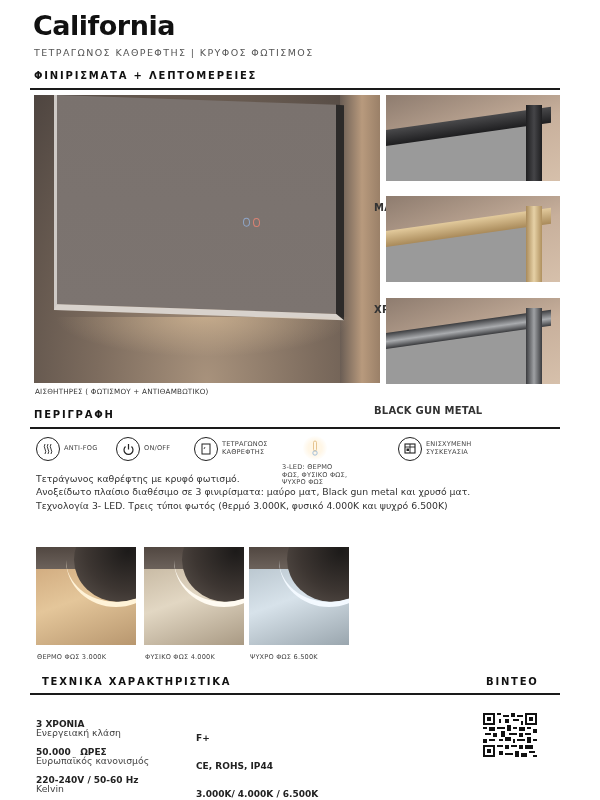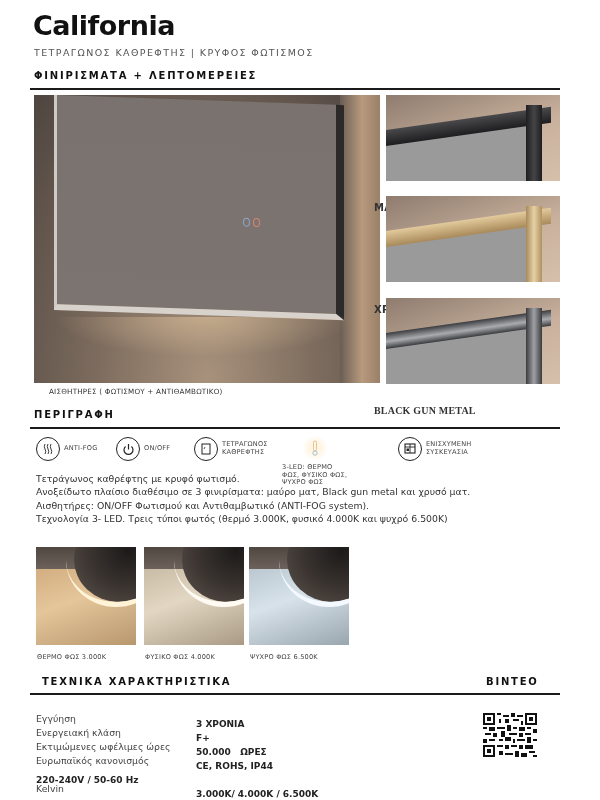--- a/index.html
+++ b/index.html
@@ -69,42 +69,42 @@
 <div class="abs rule" style="top:88px;"></div>
 
 <div class="abs main-img">
   <div class="wall-r"></div>
   <div class="mirror">
     <span class="sensor" style="left:186px; top:116px; border-color:#8fa6c8;"></span>
     <span class="sensor" style="left:196px; top:116px; border-color:#d98273;"></span>
   </div>
   <div class="glow"></div>
 </div>
-<div class="abs caption" style="left:49px; top:387px;">ΑΙΣΘΗΤΗΡΕΣ ( ΦΩΤΙΣΜΟΥ + ΑΝΤΙΘΑΜΒΩΤΙΚΟ)</div>
+<div class="abs caption" style="left:35px; top:387px;">ΑΙΣΘΗΤΗΡΕΣ ( ΦΩΤΙΣΜΟΥ + ΑΝΤΙΘΑΜΒΩΤΙΚΟ)</div>
 
 <div class="abs swatch" style="top:95px;">
   <div class="glass"></div>
   <div class="frame-top" style="background:linear-gradient(180deg,#4a4a4c,#1e1e20);"></div>
   <div class="frame-side" style="background:linear-gradient(90deg,#1e1e20,#454548,#1e1e20);"></div>
 </div>
 <div class="abs swatch-label" style="top:184px;">ΜΑΥΡΟ ΜΑΤ</div>
 
 <div class="abs swatch" style="top:196px;">
   <div class="glass"></div>
   <div class="frame-top" style="background:linear-gradient(180deg,#e3cb9d,#a98a5a);"></div>
   <div class="frame-side" style="background:linear-gradient(90deg,#a98a5a,#e6d1a6,#b0915f);"></div>
 </div>
 <div class="abs swatch-label" style="top:286px;">ΧΡΥΣΟ ΜΑΤ</div>
 
 <div class="abs swatch" style="top:298px;">
   <div class="glass"></div>
   <div class="frame-top" style="background:linear-gradient(180deg,#3a3b3e,#a9abae 55%,#3a3b3e);"></div>
   <div class="frame-side" style="background:linear-gradient(90deg,#3a3b3e,#9fa1a4,#3a3b3e);"></div>
 </div>
-<div class="abs swatch-label" style="top:387px;font-family:Liberation Serif, serif;">BLACK GUN  METAL</div>
+<div class="abs swatch-label" style="top:387px;">BLACK GUN  METAL</div>
 
 <div class="abs section-head" style="left:34px; top:409px;">ΠΕΡΙΓΡΑΦΗ</div>
 <div class="abs rule" style="top:427px;"></div>
 
 <div class="abs feature" style="left:36px; top:437px;">
   <span class="feat-icon">
     <svg width="12" height="12" viewBox="0 0 12 12">
         <path d="M3 1 q-1.5 2.5 0 5 q1.5 2.5 0 5 M6 1 q-1.5 2.5 0 5 q1.5 2.5 0 5 M9 1 q-1.5 2.5 0 5 q1.5 2.5 0 5" stroke="#222" stroke-width="0.9" fill="none"></path>
       </svg>
   </span>
@@ -159,21 +159,20 @@
   </span>
   <span class="feat-label">
     <span>ΕΝΙΣΧΥΜΕΝΗ</span><br>
     <span>ΣΥΣΚΕΥΑΣΙΑ</span>
   </span>
 </div>
 
 <div class="abs desc">
   <div>Τετράγωνος καθρέφτης με κρυφό φωτισμό.</div>
   <div>Ανοξείδωτο πλαίσιο διαθέσιμο σε  3 φινιρίσματα: μαύρο ματ, Black gun metal  και χρυσό ματ.</div>
-  <div>Αισθητήρες: ON/OFF Φωτισμού και Αντιθαμβωτικό (ANTI-FOG system).</div>
   <div>Τεχνολογία 3- LED. Τρεις τύποι φωτός (θερμό 3.000K, φυσικό 4.000K και ψυχρό 6.500K)</div>
 </div>
 
 <div class="abs ct-img" style="left:36px; background:linear-gradient(160deg,#caa276,#e4c69a 50%,#b8976f);">
   <div class="top-dark"></div>
   <div class="shadow"></div>
   <div class="band" style="border-bottom-color:#fff3d8;"></div>
 </div>
 <div class="abs ct-img" style="left:144px; background:linear-gradient(160deg,#bdae97,#e2d7c3 50%,#a99a84);">
   <div class="top-dark"></div>
@@ -187,29 +186,27 @@
 </div>
 <div class="abs ct-label" style="left:37px;">ΘΕΡΜΟ ΦΩΣ 3.000K</div>
 <div class="abs ct-label" style="left:145px;">ΦΥΣΙΚΟ ΦΩΣ 4.000K</div>
 <div class="abs ct-label" style="left:250px;">ΨΥΧΡΟ ΦΩΣ 6.500K</div>
 
 <div class="abs section-head" style="left:34px; top:676px;margin-left:8px;">ΤΕΧΝΙΚΑ ΧΑΡΑΚΤΗΡΙΣΤΙΚΑ</div>
 <div class="abs section-head" style="left:486px; top:676px;">ΒΙΝΤΕΟ</div>
 <div class="abs rule" style="top:693px;"></div>
 
 <div class="abs spec-row" style="top:712px;">
-  <span class="spec-k">Εγγύηση</span>
   <span class="spec-v">3 ΧΡΟΝΙΑ</span>
 </div>
 <div class="abs spec-row" style="top:726px;">
   <span class="spec-k">Ενεργειακή κλάση</span>
   <span class="spec-v">F+</span>
 </div>
 <div class="abs spec-row" style="top:740px;">
-  <span class="spec-k">Εκτιμώμενες ωφέλιμες ώρες</span>
   <span class="spec-v" style="white-space:pre;">50.000   ΩΡΕΣ</span>
 </div>
 <div class="abs spec-row" style="top:754px;">
   <span class="spec-k">Ευρωπαϊκός κανονισμός</span>
   <span class="spec-v">CE, ROHS, IP44</span>
 </div>
 <div class="abs spec-row" style="top:768px;">
   <span class="spec-v">220-240V / 50-60 Hz</span>
 </div>
 <div class="abs spec-row" style="top:782px;">

